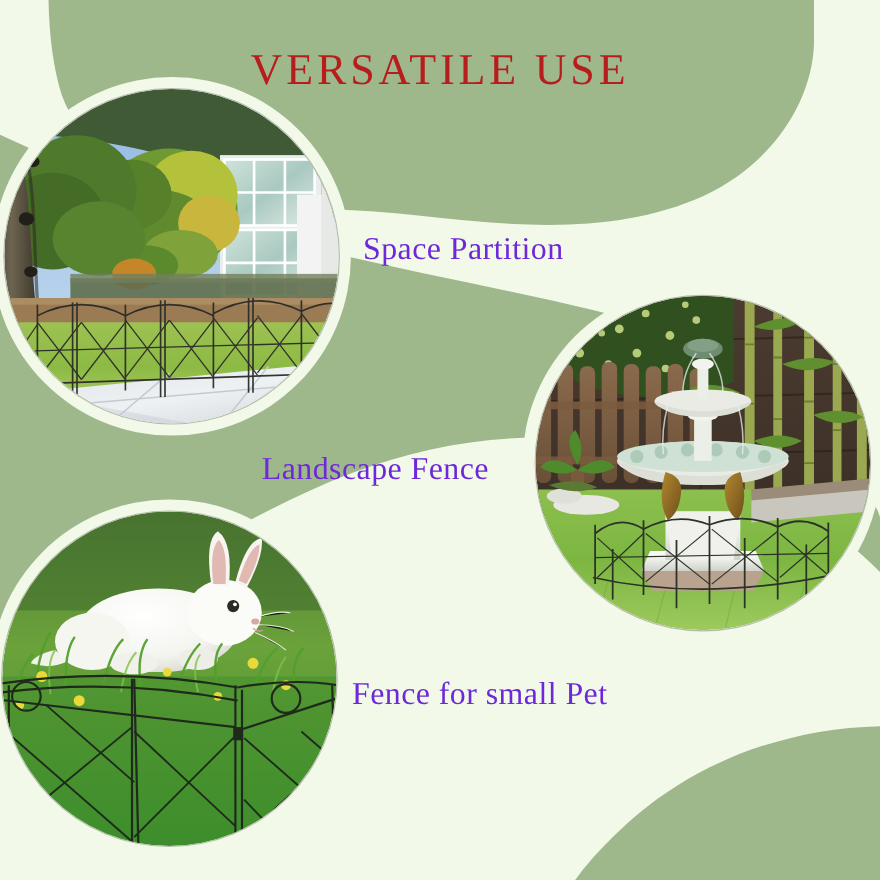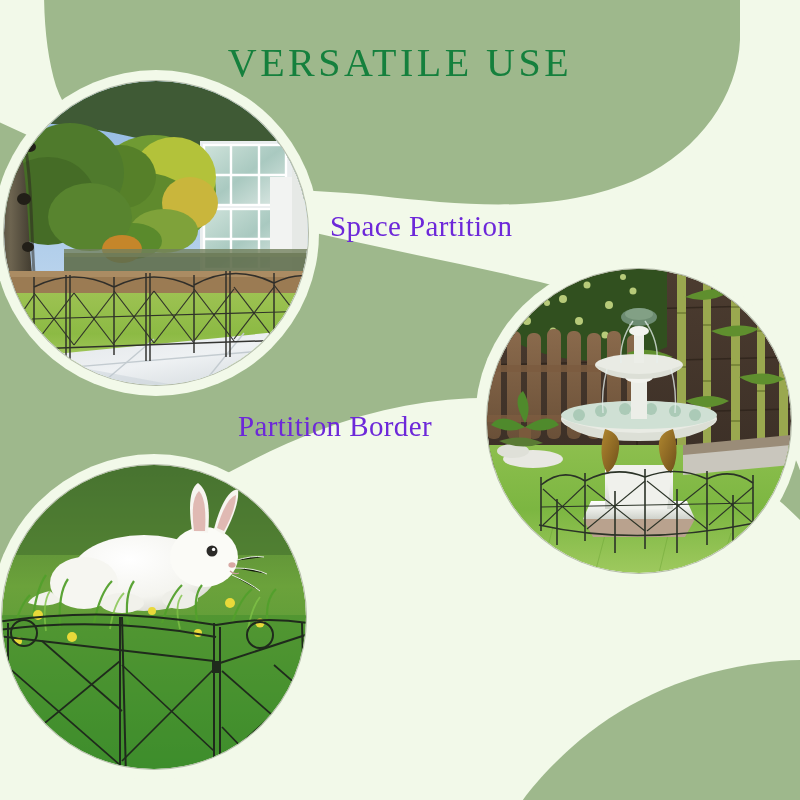--- a/index.html
+++ b/index.html
@@ -21,21 +21,21 @@
     inset: 0;
     width: 800px;
     height: 800px;
   }
   .title {
     position: absolute;
     left: 0;
     top: 14px;
     width: 800px;
     text-align: center;
-    color: #15803d;
+    color: #b91c1c;
     font-family: "Liberation Serif", "DejaVu Serif", serif;
     font-size: 40px;
     letter-spacing: 3.5px;
     font-weight: 400;
     line-height: 1.1;
     z-index: 6;
     white-space: nowrap;
   }
   .photo {
     position: absolute;
@@ -463,21 +463,21 @@
             <line x1="160" y1="212" x2="220" y2="260"></line>
               <line x1="220" y1="214" x2="160" y2="262"></line>
             <line x1="222" y1="216" x2="266" y2="254"></line>
               <line x1="266" y1="218" x2="222" y2="256"></line>
             <line x1="54" y1="238" x2="266" y2="234"></line>
           </g>
         </g>
       </g>
     </svg>
   </div>
-  <div class="caption" id="cap-2">Partition Border</div>
+  <div class="caption" id="cap-2">Landscape Fence</div>
 
   <div class="ring" id="ring-3"></div>
   <div class="photo" id="photo-3">
     <svg width="304" height="304" viewBox="0 0 304 304" aria-hidden="true">
       <defs>
         <clipPath id="c3">
             <circle cx="152" cy="152" r="152"></circle>
           </clipPath>
         <linearGradient id="bg3" x1="0" y1="0" x2="0" y2="1">
           <stop offset="0%" stop-color="#4f7a33"></stop>
@@ -590,14 +590,15 @@
             <line x1="220" y1="262" x2="268" y2="312"></line>
             <line x1="272" y1="200" x2="318" y2="240"></line>
           </g>
 
           <path d="M-10 286 Q 100 316 212 300"></path>
           <path d="M218 304 Q 270 316 318 292"></path>
         </g>
       </g>
     </svg>
   </div>
+  <div class="caption" id="cap-3">Fence for small Pet</div>
 
 </div>
 
 </body></html>

